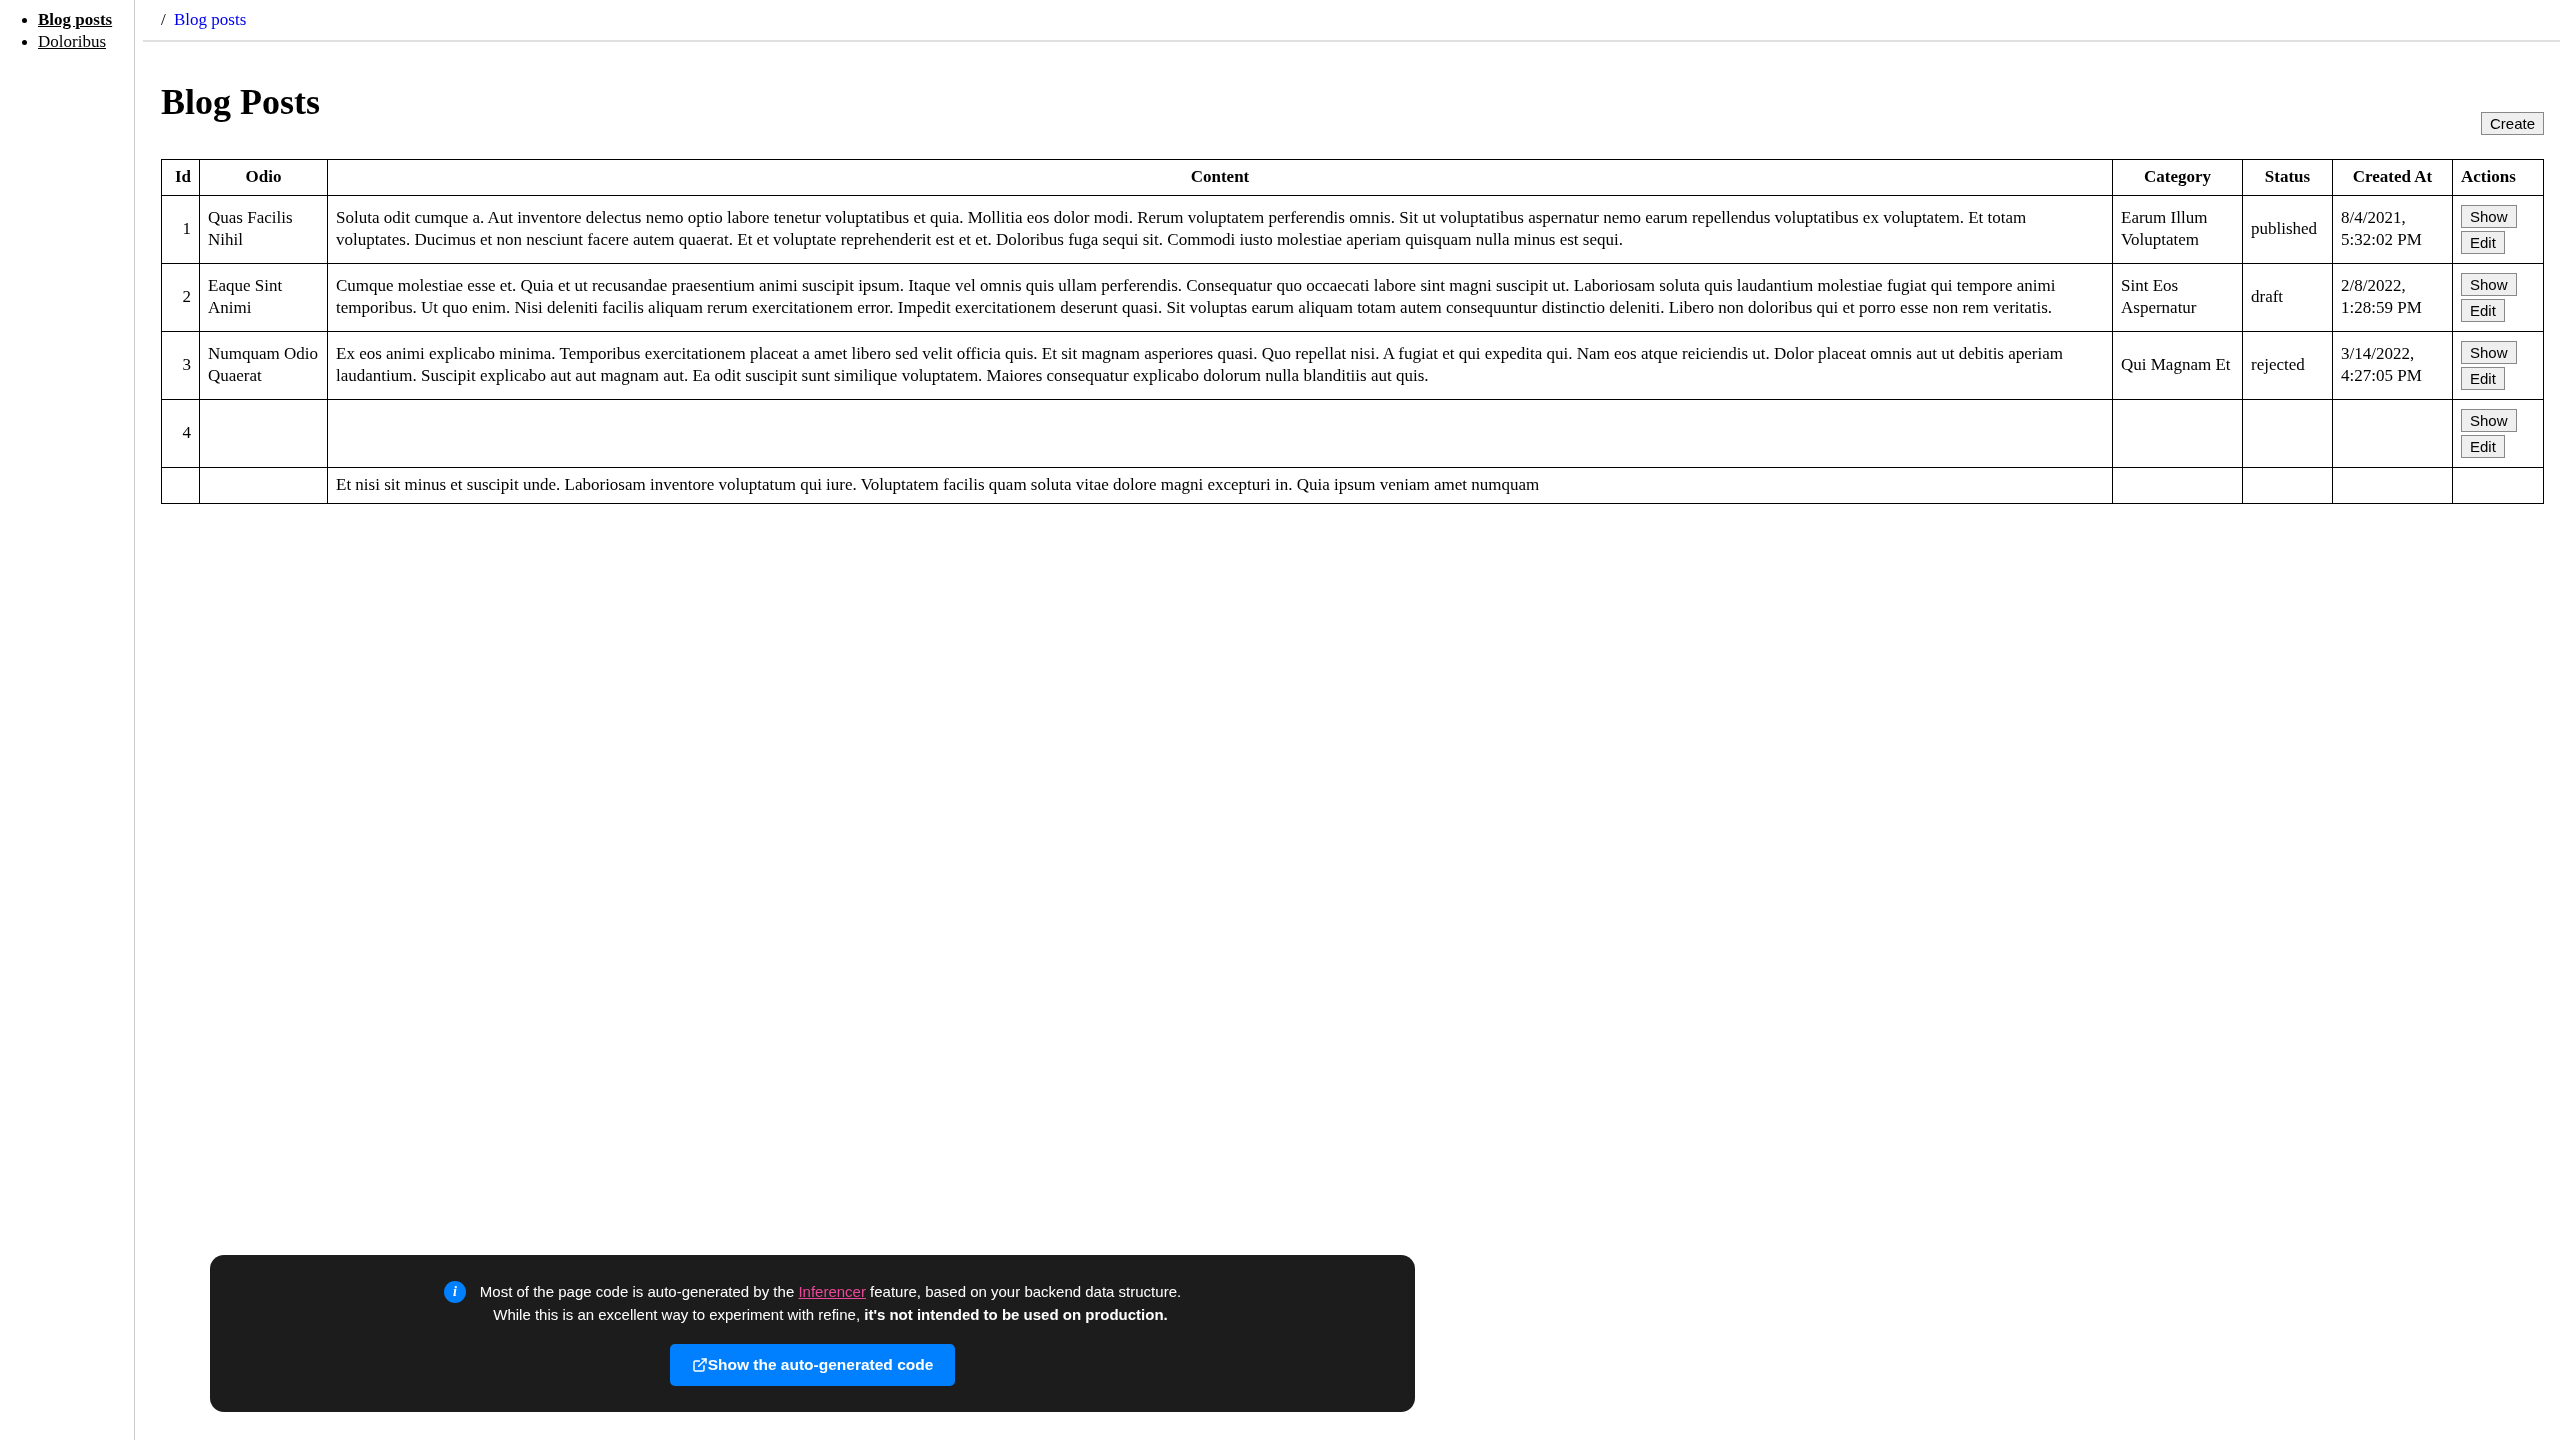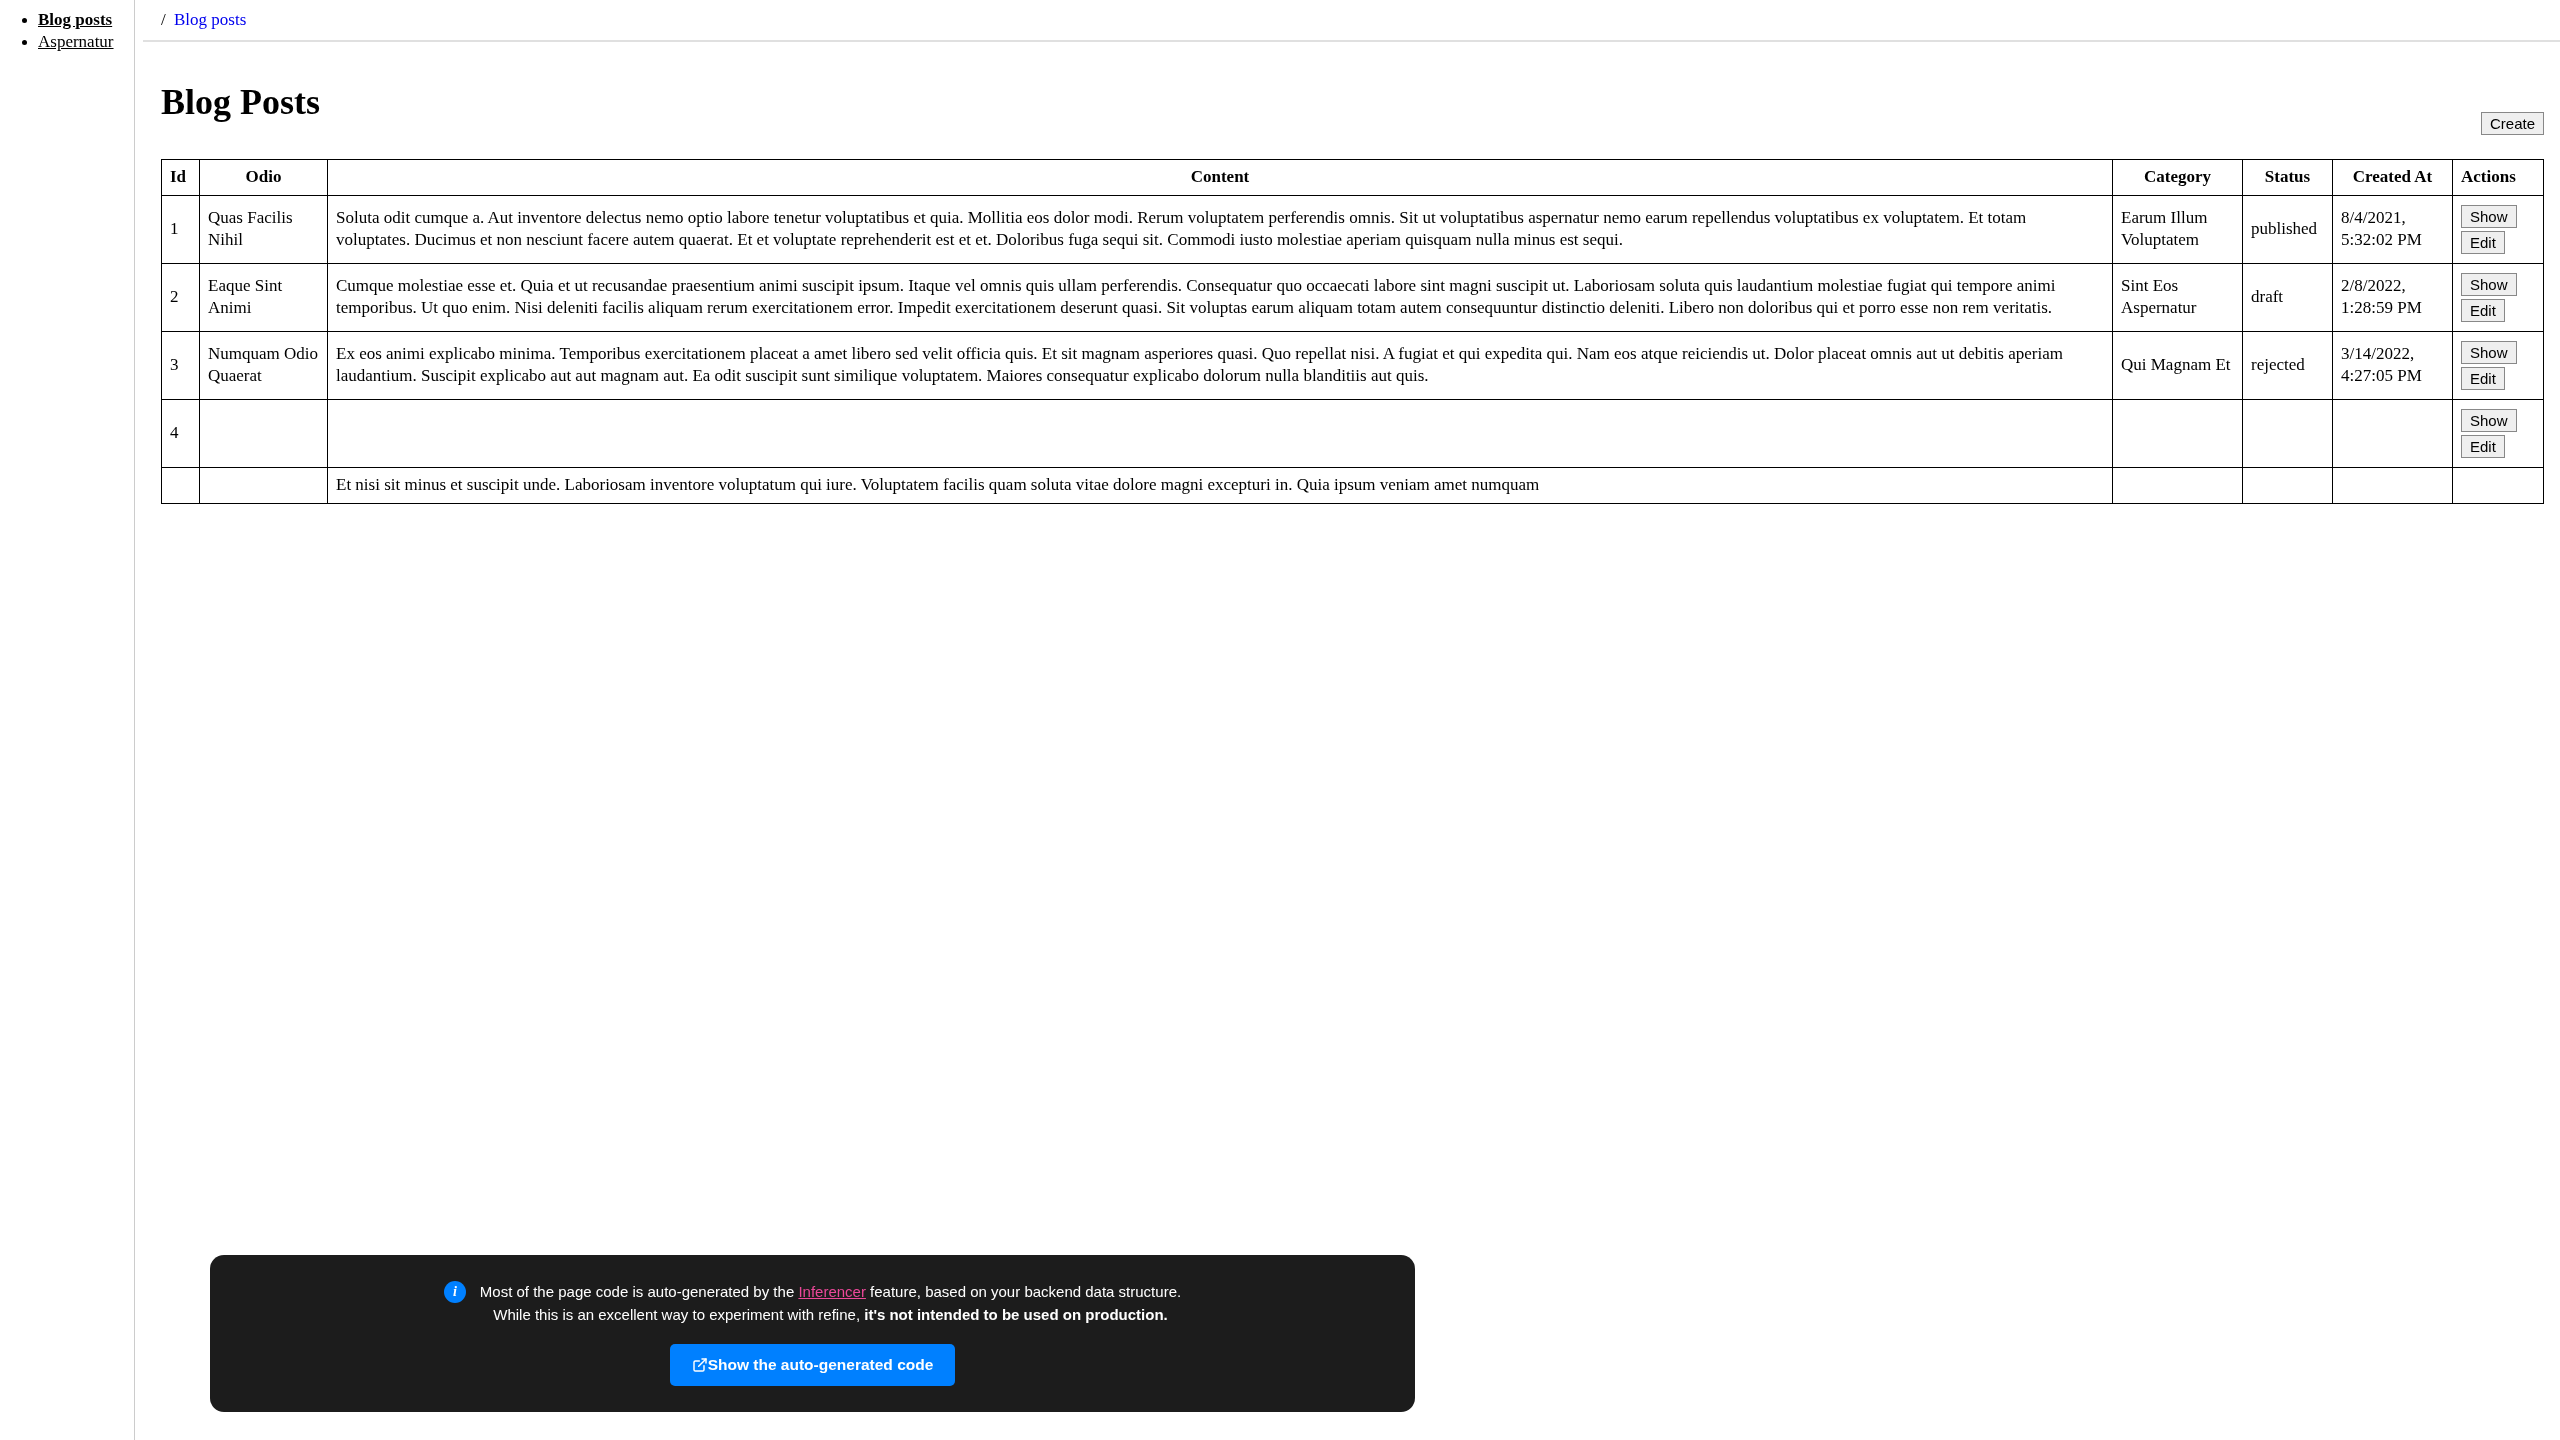--- a/index.html
+++ b/index.html
@@ -60,21 +60,21 @@
     th, td {
       border: 1px solid #000;
       padding: 6px 8px;
       text-align: left;
       vertical-align: middle;
       font-size: 17px;
       line-height: 1.35;
     }
     th { text-align: center; font-weight: bold; }
     
-    .col-id { width: 38px; text-align: left; }
+    .col-id { width: 38px; text-align: right; }
     .col-title { width: 128px; }
     .col-content { width: auto; }
     .col-category { width: 130px; }
     .col-status { width: 90px; }
     .col-created { width: 120px; }
     .col-actions { width: 91px; text-align: left; }
     
     td.col-actions button.action-btn {
       display: block;
       margin: 3px 0;
@@ -137,21 +137,21 @@
     }
     .launch-icon svg { width: 100%; height: 100%; }
   </style>
 </head>
 <body>
 
 <div class="layout">
   <nav class="sidebar">
     <ul>
       <li><a href="#" class="active">Blog posts</a></li>
-      <li><a href="#">Aspernatur</a></li>
+      <li><a href="#">Doloribus</a></li>
     </ul>
   </nav>
 
   <div class="main">
     <div class="breadcrumb">
       <span class="sep">/</span>
       <a href="#">Blog posts</a>
     </div>
 
     <div class="content">

